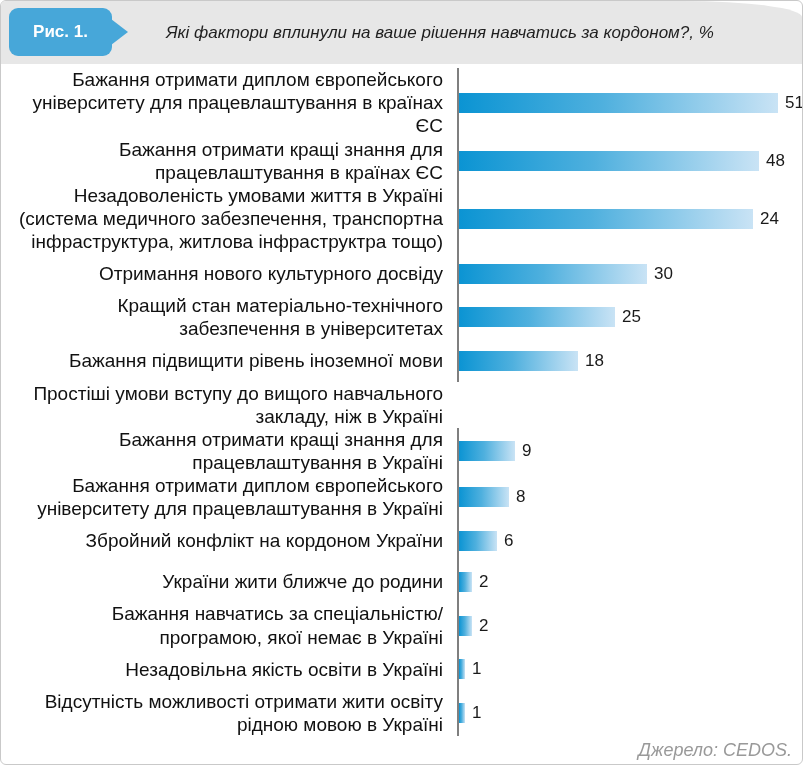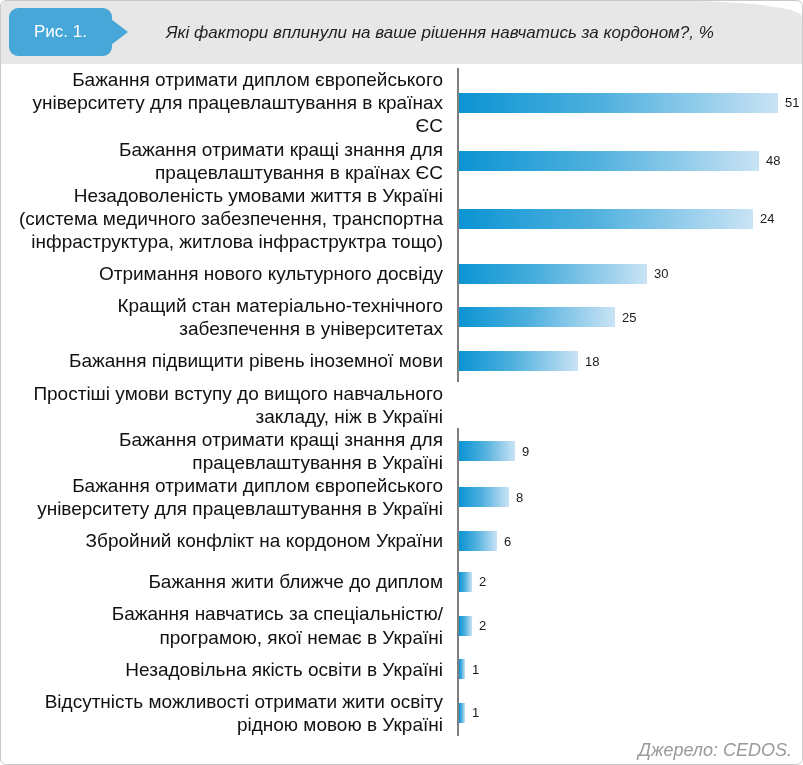--- a/index.html
+++ b/index.html
@@ -29,21 +29,21 @@
     position: absolute;
     left: 8px; top: 7px;
     width: 103px; height: 48px;
     background: #47a7d9;
     border-radius: 9px;
     display: flex; align-items: center; justify-content: center;
   }
   .badge-label {
     color: #ffffff;
     font-size: 17px;
-    font-weight: normal;
+    font-weight: bold;
   }
   .badge-arrow {
     position: absolute;
     right: -16px; top: 50%;
     transform: translateY(-50%);
     width: 0; height: 0;
     border-top: 13px solid transparent;
     border-bottom: 13px solid transparent;
     border-left: 17px solid #47a7d9;
   }
@@ -80,21 +80,21 @@
     border-left: 2px solid #7f7f7f;
     display: flex;
     align-items: center;
   }
   .bar {
     height: 20px;
     background: linear-gradient(to right, #0b94d3 0%, #4fb0de 45%, #c9e3f5 100%);
   }
   .val {
     margin-left: 7px;
-    font-size: 13px;
+    font-size: 17px;
     color: #1a1a1a;
     white-space: nowrap;
   }
   .source {
     position: absolute;
     right: 10px; bottom: 5px;
     font-size: 18px;
     font-style: italic;
     color: #999999;
   }
@@ -173,21 +173,21 @@
           </div>
         </div>
         <div class="row">
           <div class="label">Збройний конфлікт на кордоном України</div>
           <div class="plot">
             <div class="bar" style="width: 38px;"></div>
             <span class="val">6</span>
           </div>
         </div>
         <div class="row">
-          <div class="label">Бажання жити ближче до диплом</div>
+          <div class="label">України жити ближче до родини</div>
           <div class="plot">
             <div class="bar" style="width: 13px;"></div>
             <span class="val">2</span>
           </div>
         </div>
         <div class="row">
           <div class="label">Бажання навчатись за спеціальністю/програмою, якої немає в Україні</div>
           <div class="plot">
             <div class="bar" style="width: 13px;"></div>
             <span class="val">2</span>

